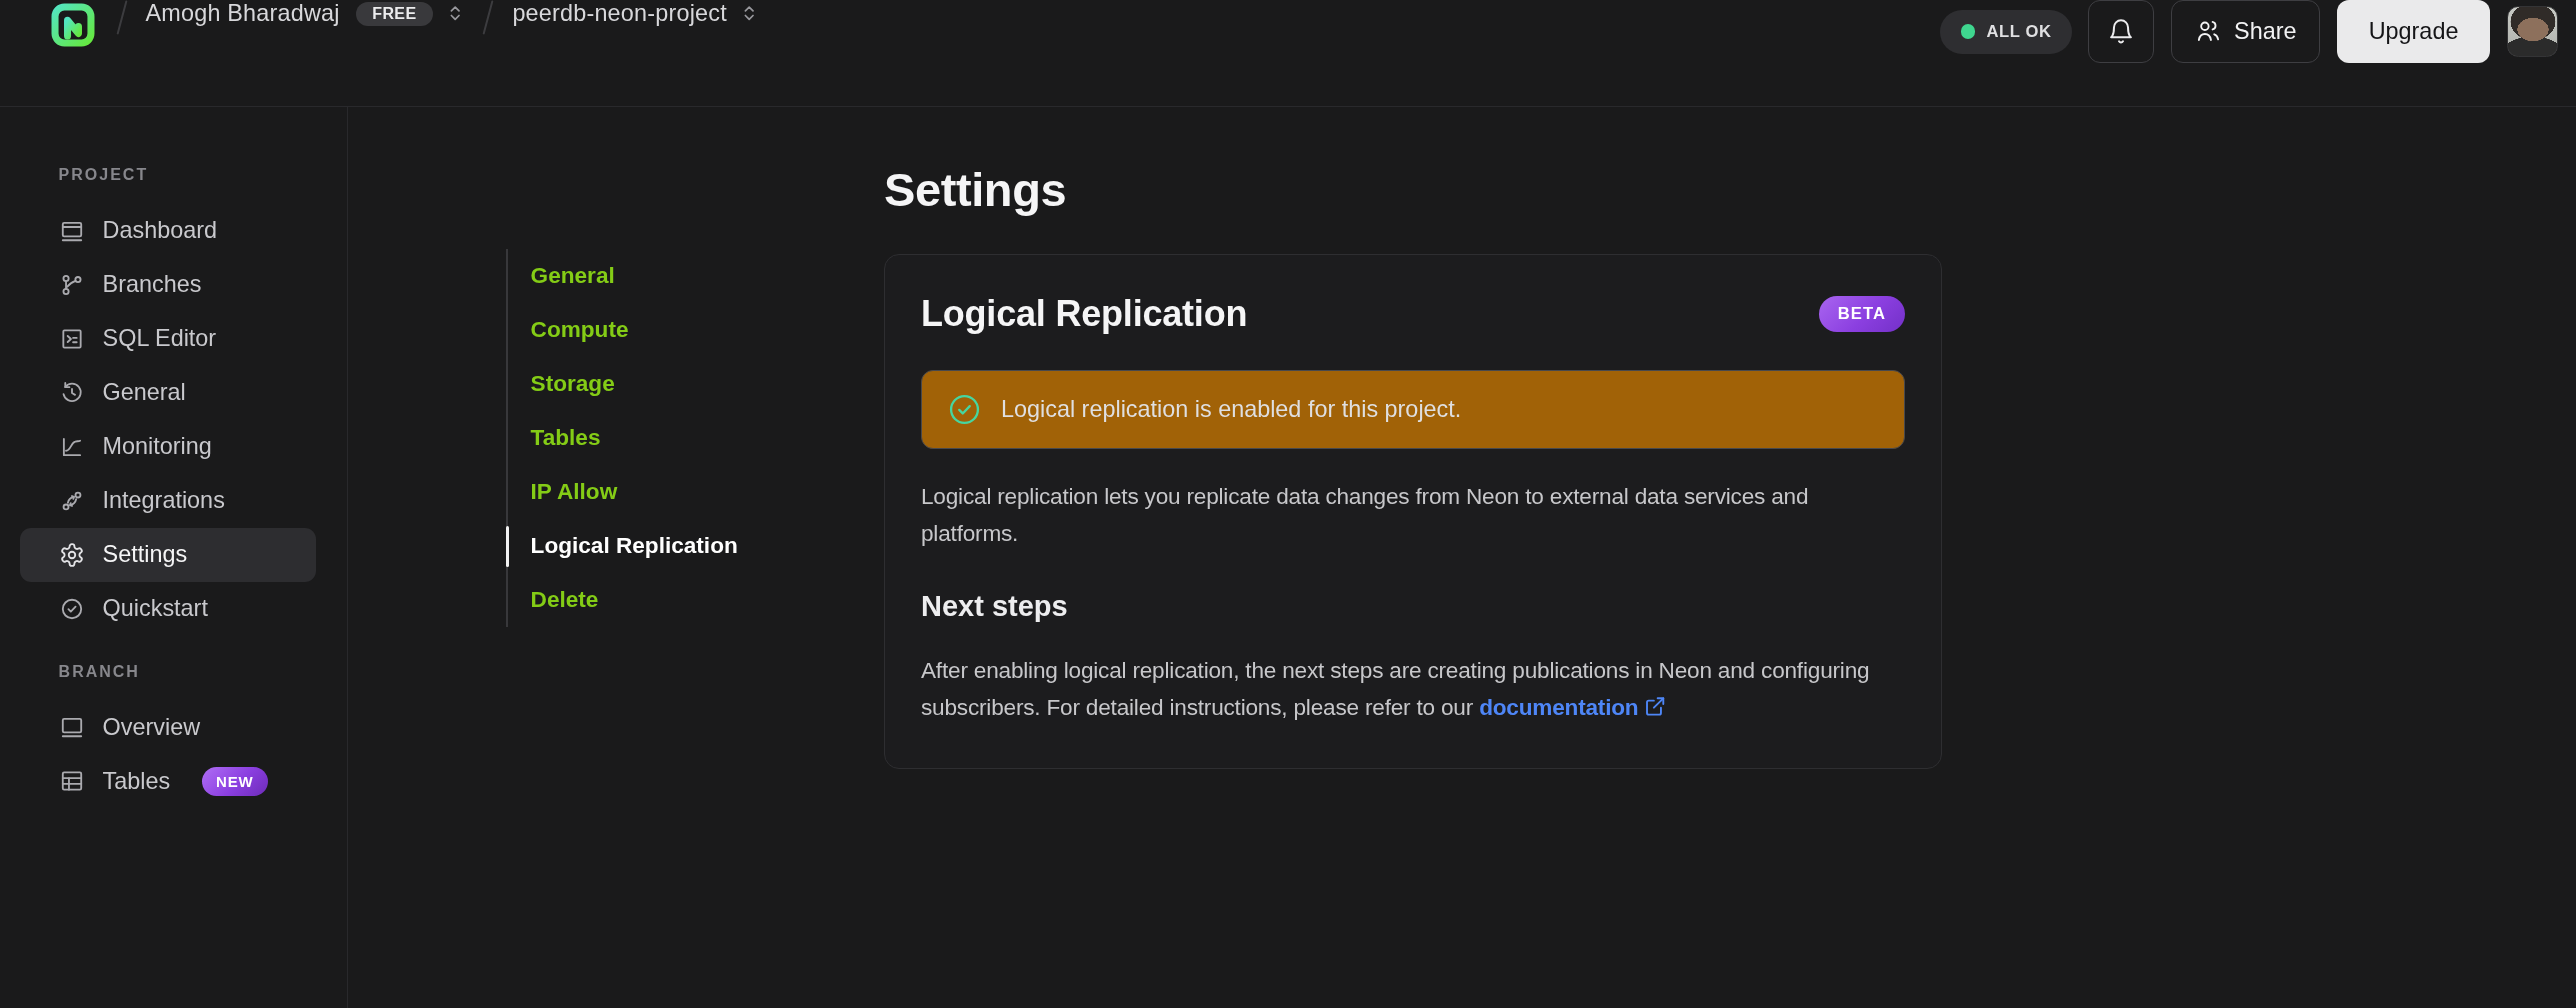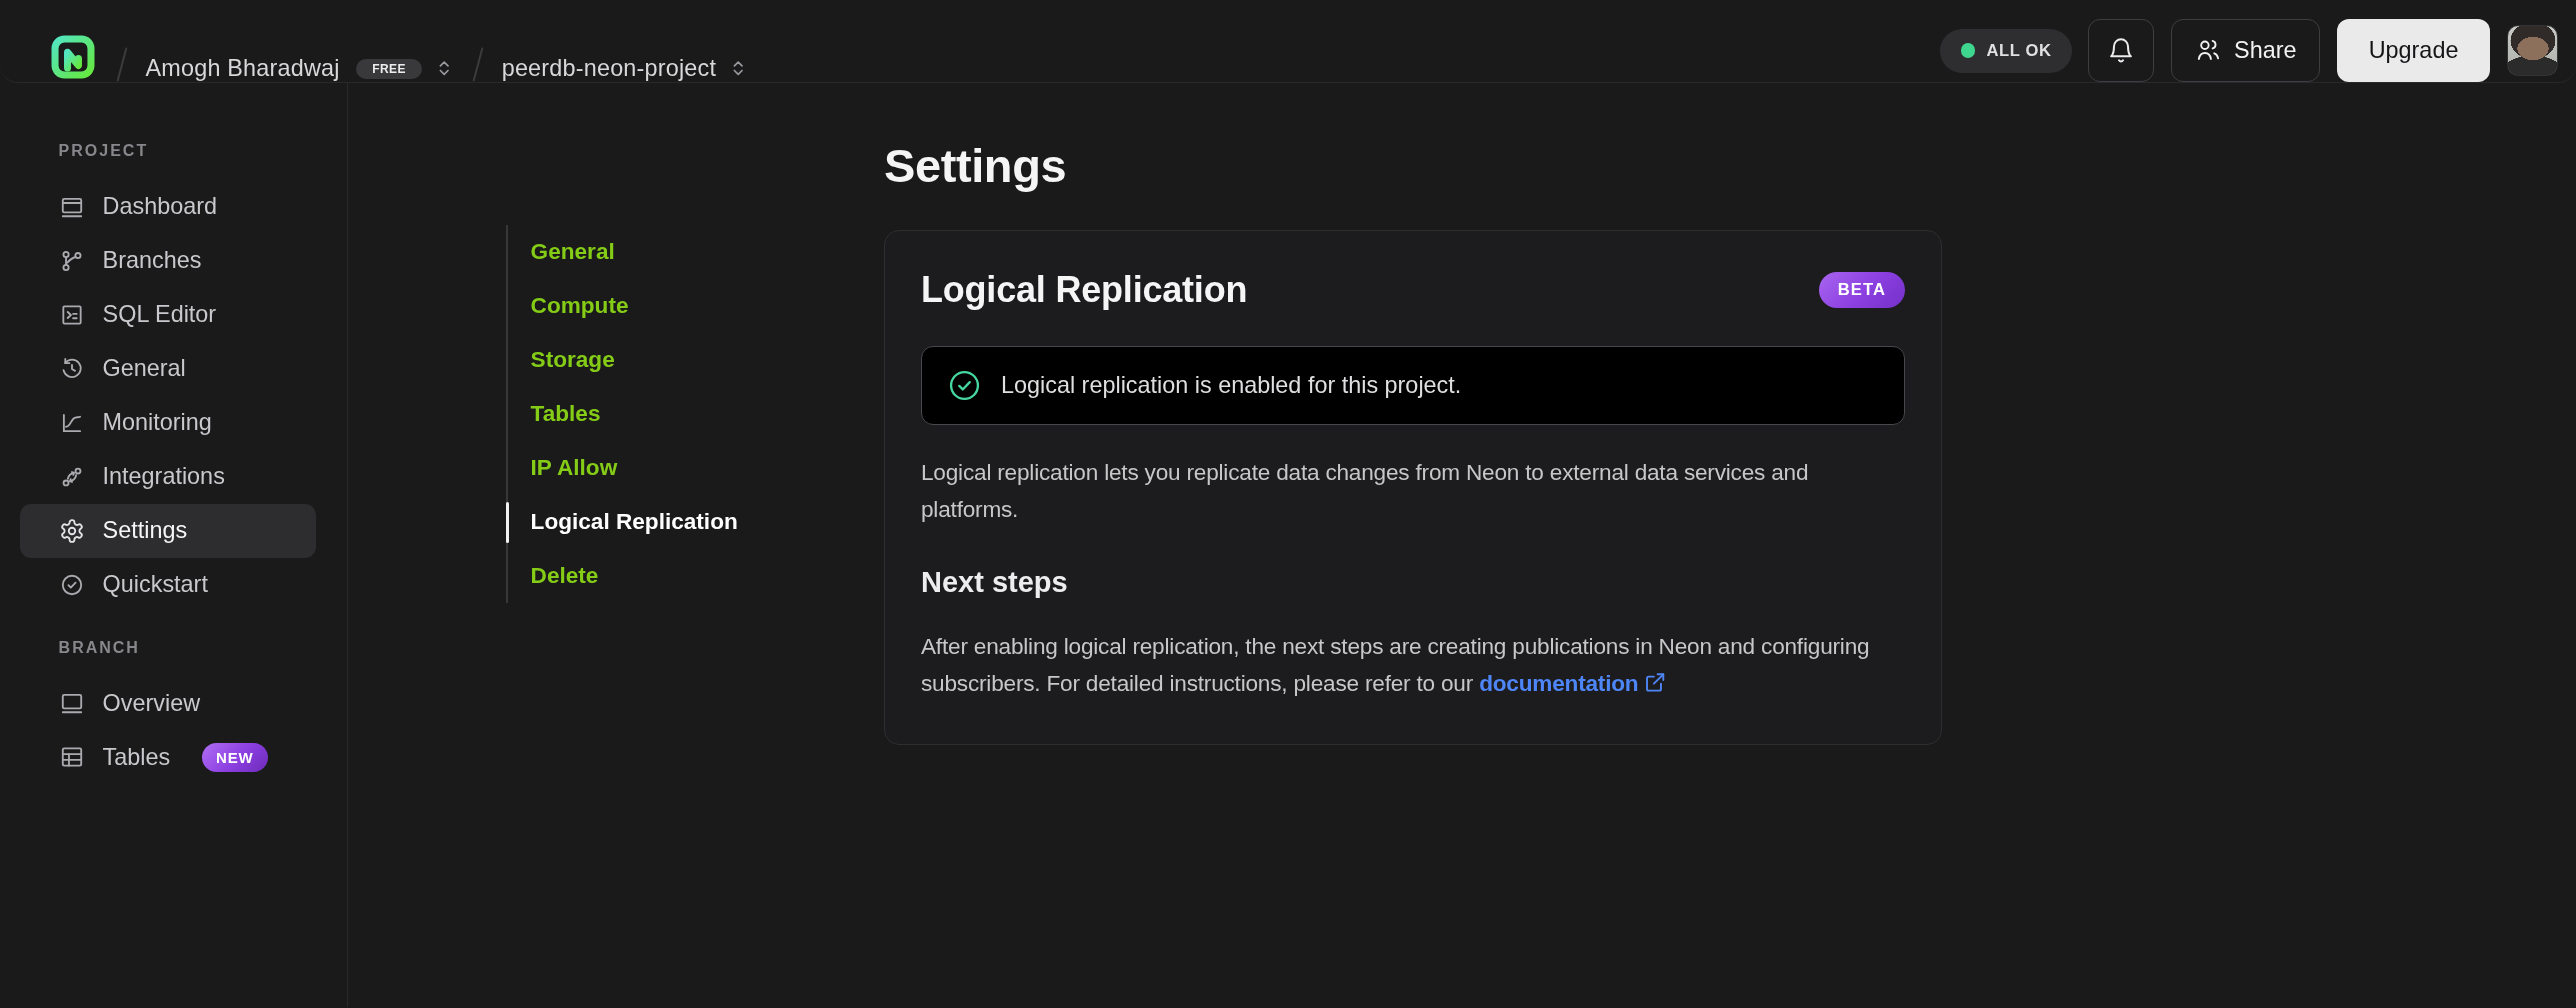--- a/index.html
+++ b/index.html
@@ -7,45 +7,44 @@
   body {
     background: #1a1a1b;
     font-family: "Liberation Sans", sans-serif;
     color: #e4e4e7;
     overflow: hidden;
   }
   svg { display: block; }
 
   
   .header {
-    height: 83px;
+    height: 107px;
     border-bottom: 1.5px solid #29292c;
     display: flex;
-    align-items: flex-end;
+    align-items: flex-start;
     padding: 0 18px 0 48px;
-    border-radius: 18px;
   }
   .logo { width: 50px; height: 50px; flex: 0 0 auto; cursor: pointer; }
   .slash {
     width: 2.3px; height: 35px;
     background: #3c3c3f;
     border-radius: 1.5px;
     transform: rotate(15deg);
     margin: 0 22.6px;
     flex: 0 0 auto;
   }
   .crumb { display: flex; align-items: center; cursor: pointer; }
   .crumb-text { font-size: 23.4px; font-weight: 500; color: #d8d8db; letter-spacing: 0.2px; }
   .pill-free {
     margin-left: 16.6px;
     background: #39393c;
     color: #ececee;
     border-radius: 754px;
     padding: 3px 16px;
-    font-size: 12px;
+    font-size: 16px;
     font-weight: 700;
     letter-spacing: 0.4px;
   }
   .chevrons { margin-left: 12px; color: #98989d; }
 
   .header-right { margin-left: auto; display: flex; align-items: center; gap: 16.6px; }
   .status-pill {
     display: flex; align-items: center; gap: 11.3px;
     background: #2e2e31;
     border-radius: 754px;
@@ -173,21 +172,21 @@
   .card-title { font-size: 36px; font-weight: 700; color: #f5f5f6; letter-spacing: -0.2px; }
   .beta-badge {
     background: linear-gradient(135deg, #a965f0 0%, #8b3fe0 55%, #7330c8 100%);
     color: #fff;
     border-radius: 754px;
     padding: 8.3px 19px;
     font-size: 16.6px; font-weight: 700; letter-spacing: 1.1px;
   }
   .info-box {
     margin-top: 35px;
-    background: #000000;
+    background: #a16207;
     border: 1.5px solid #48484c;
     border-radius: 12px;
     padding: 21px 25px;
     display: flex; align-items: center; gap: 19px;
     font-size: 23.4px; color: #dfdfe1;
   }
   .check-icon { color: #46d6a0; flex: 0 0 auto; }
   .para {
     margin-top: 29px;
     font-size: 22.6px;

